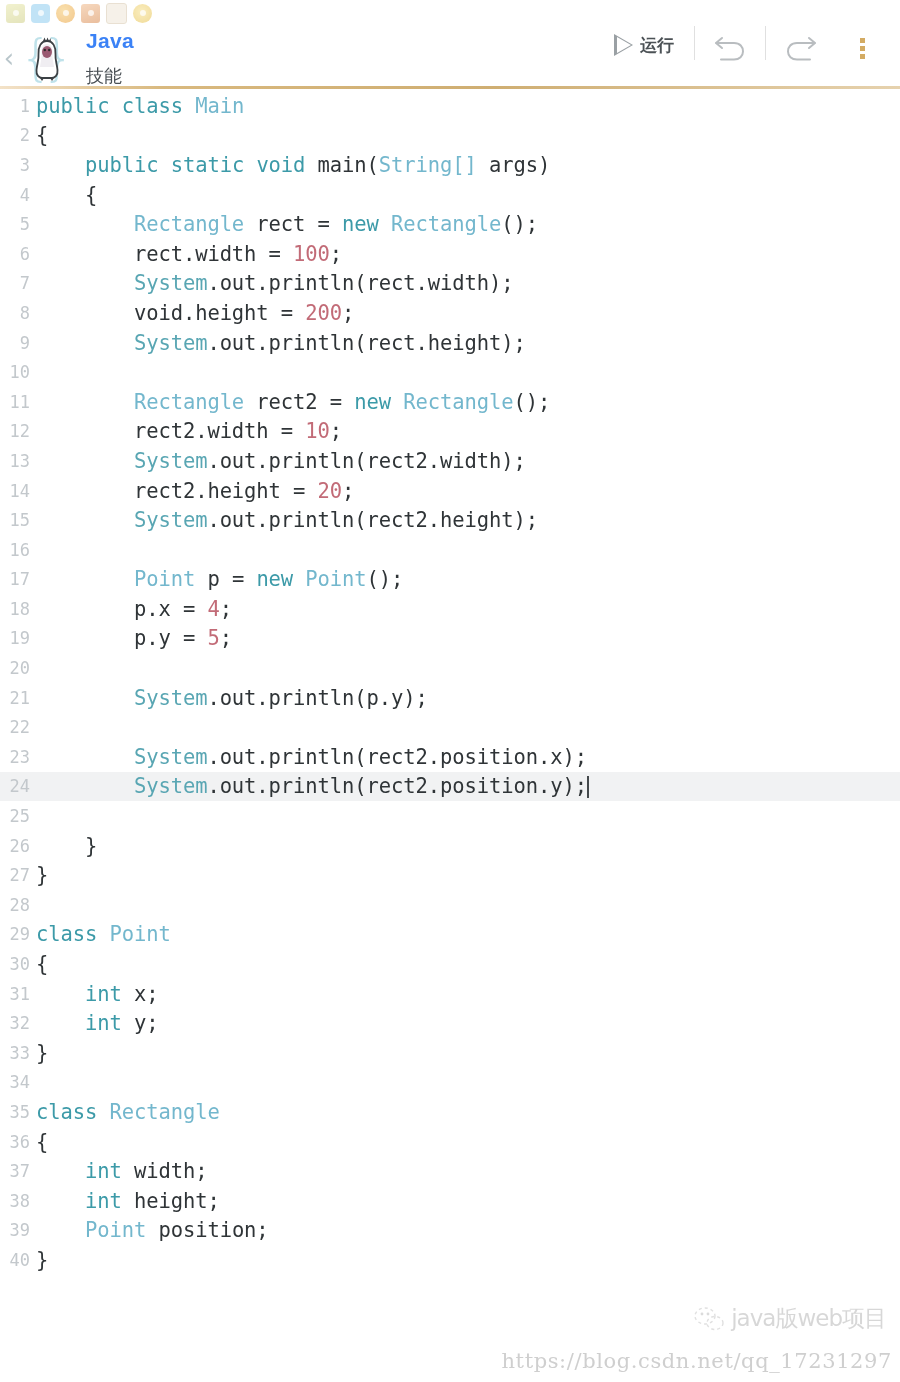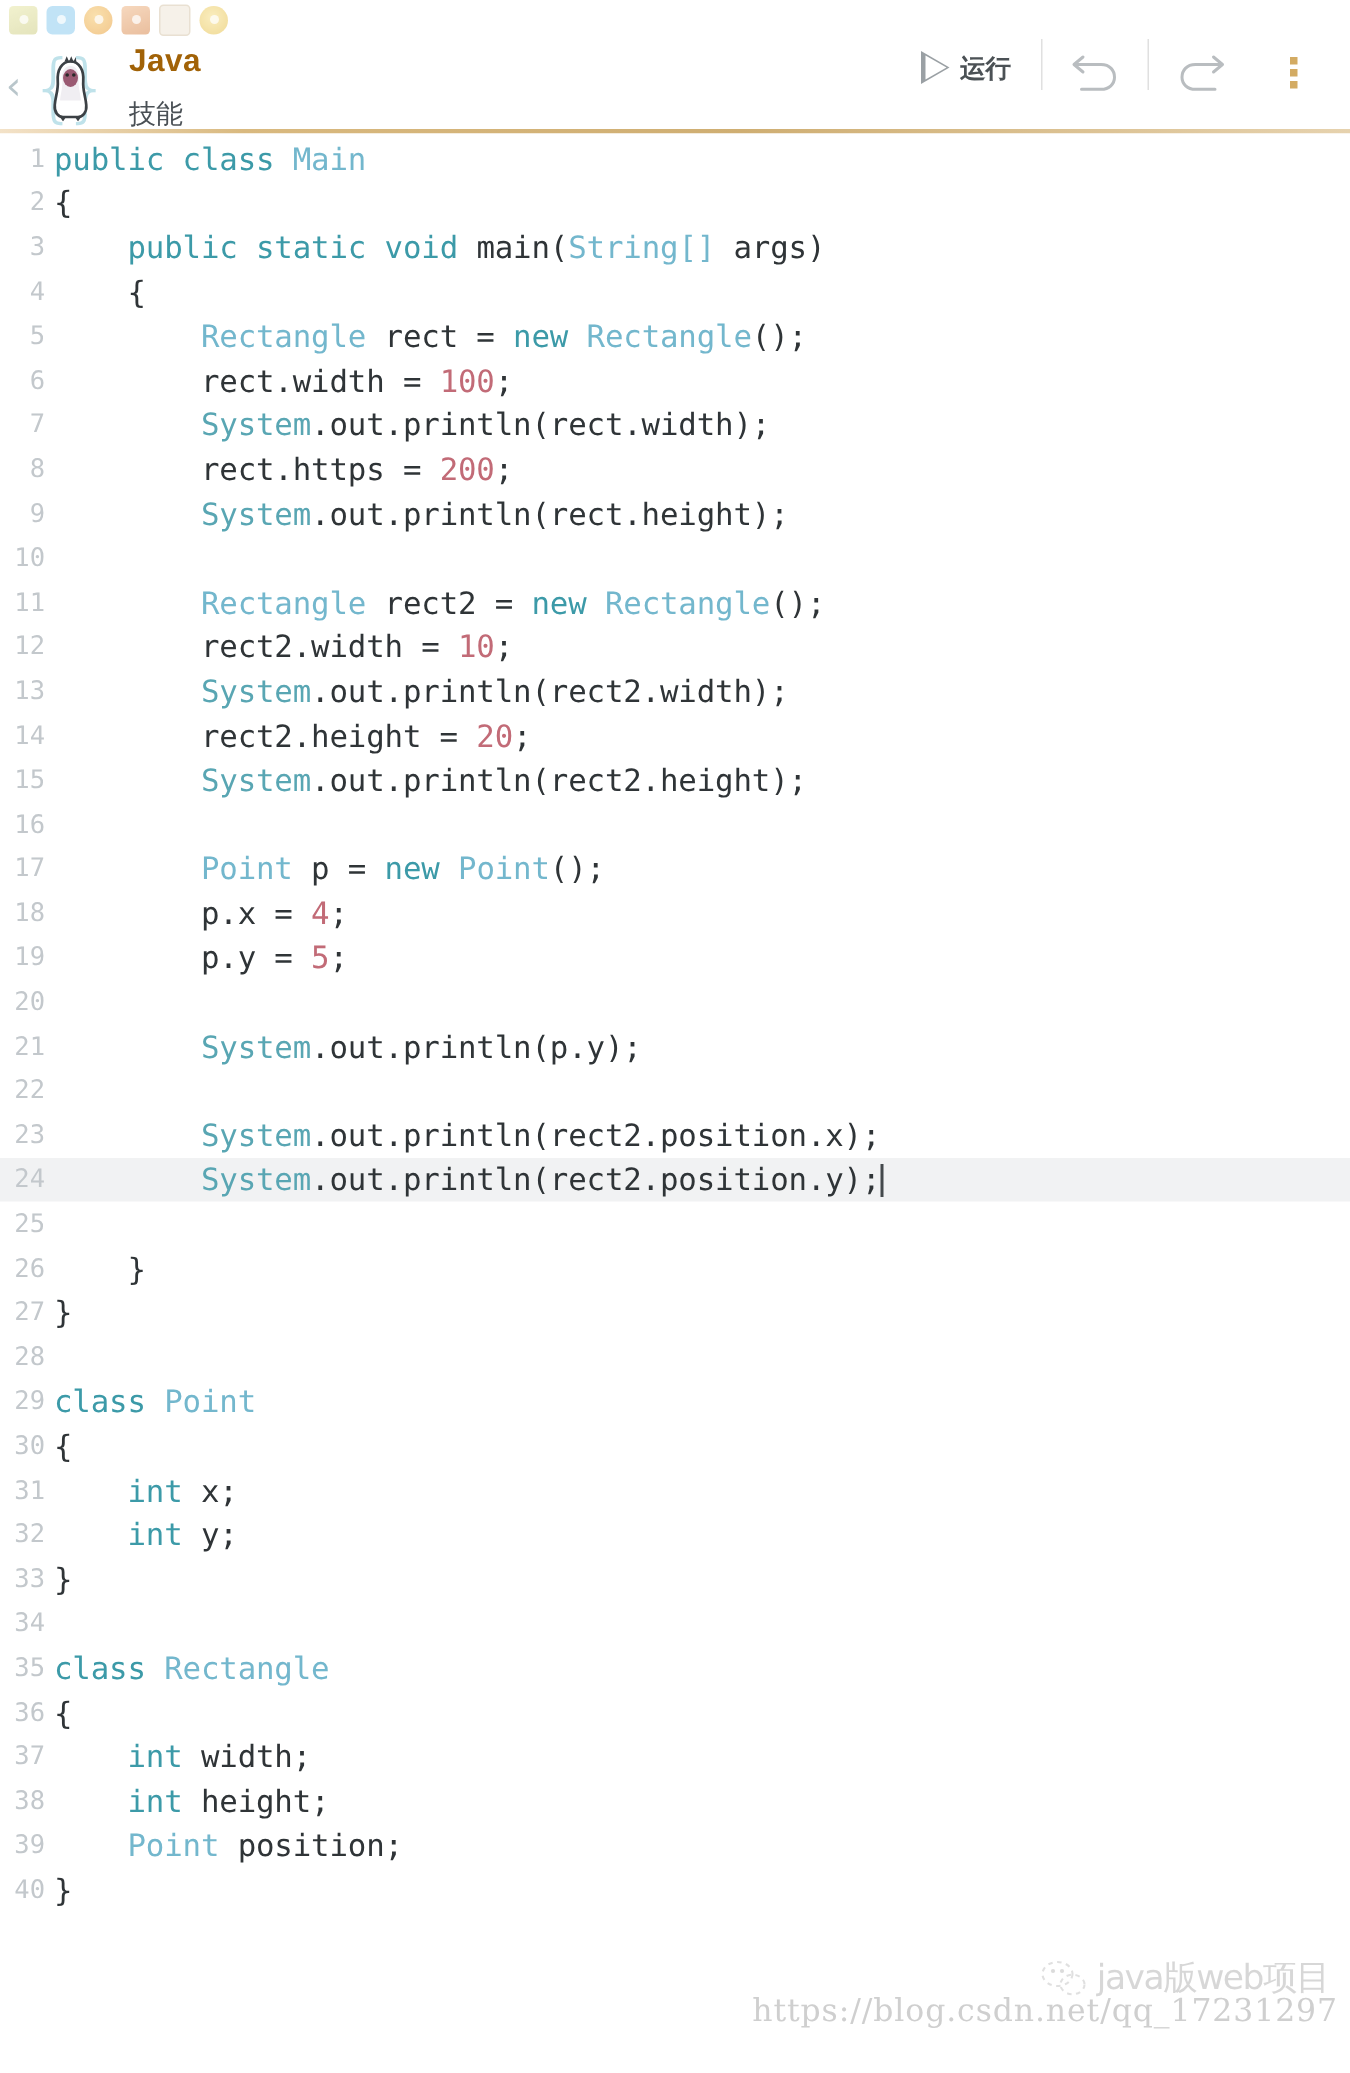--- a/index.html
+++ b/index.html
@@ -96,21 +96,21 @@
   .title-block {
     margin-left: 10px;
     display: flex;
     flex-direction: column;
     justify-content: center;
     line-height: 1.12;
   }
   .title-main {
     font-size: 21px;
     font-weight: bold;
-    color: #a16207;
+    color: #3b82f6;
     letter-spacing: .3px;
   }
   .title-sub {
     font-size: 18px;
     color: #4a5055;
     margin-top: 14px;
   }
 
   .toolbar {
     margin-left: auto;
@@ -234,21 +234,21 @@
   .wm-logo { width: 34px; height: 30px; }
   .wm-text {
     font-size: 23px;
     color: #7d7d7d;
     font-family: "DejaVu Sans", sans-serif;
     letter-spacing: -1px;
   }
   .url {
     position: absolute;
     right: 8px;
-    bottom: 30px;
+    bottom: 9px;
     font-family: "DejaVu Serif", serif;
     font-size: 21px;
     color: #cfcfcf;
     letter-spacing: .6px;
   }
 </style>
 </head>
 <body>
 
 <div class="statusbar">
@@ -352,21 +352,21 @@
     <div class="code-line">
       <div class="gutter">6</div>
       <div class="code-text"><span class="pl">        rect.width = </span><span class="num">100</span><span class="pl">;</span></div>
     </div>
     <div class="code-line">
       <div class="gutter">7</div>
       <div class="code-text"><span class="pl">        </span><span class="sys">System</span><span class="pl">.out.println(rect.width);</span></div>
     </div>
     <div class="code-line">
       <div class="gutter">8</div>
-      <div class="code-text"><span class="pl">        rect.https = </span><span class="num">200</span><span class="pl">;</span></div>
+      <div class="code-text"><span class="pl">        void.height = </span><span class="num">200</span><span class="pl">;</span></div>
     </div>
     <div class="code-line">
       <div class="gutter">9</div>
       <div class="code-text"><span class="pl">        </span><span class="sys">System</span><span class="pl">.out.println(rect.height);</span></div>
     </div>
     <div class="code-line">
       <div class="gutter">10</div>
       <div class="code-text"></div>
     </div>
     <div class="code-line">

